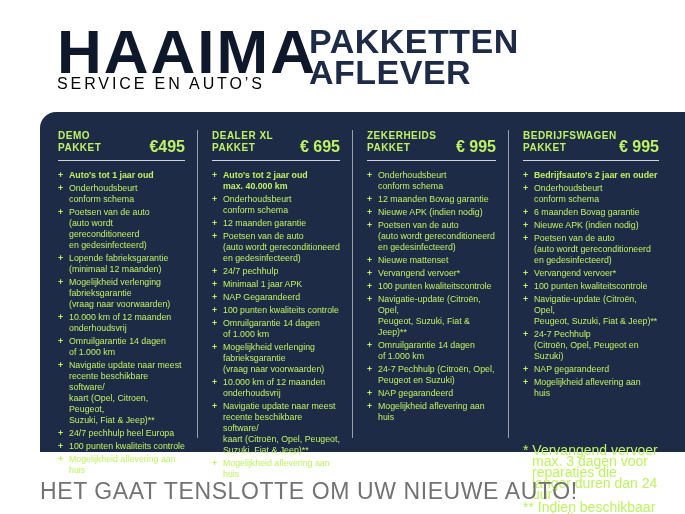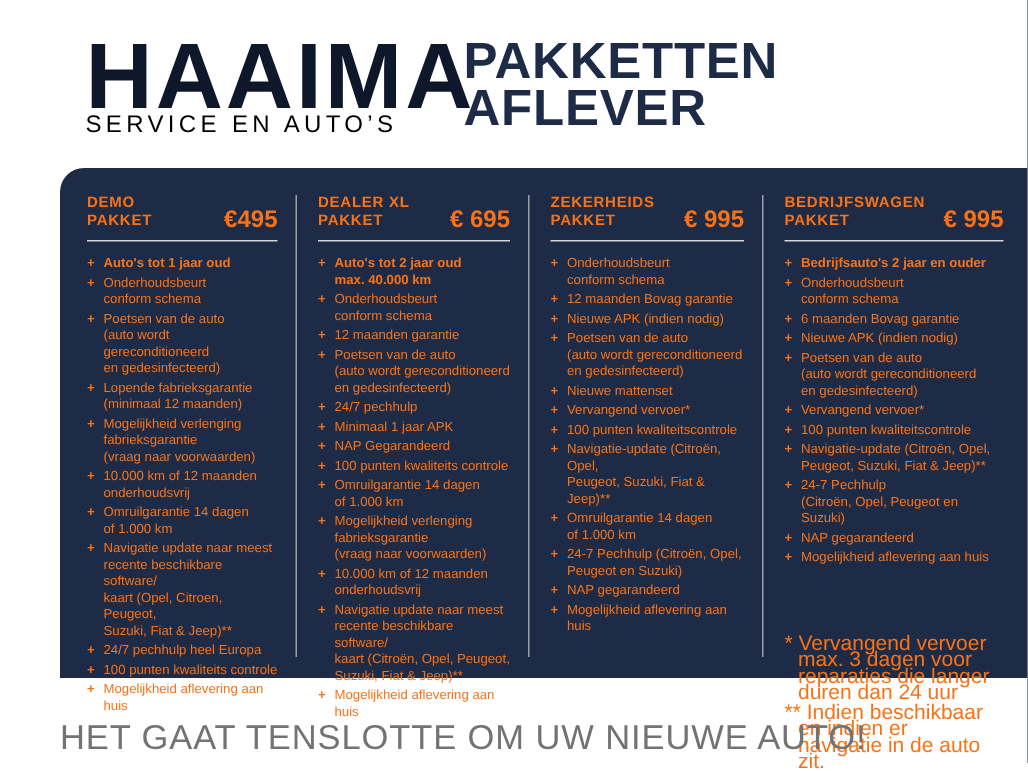--- a/index.html
+++ b/index.html
@@ -30,27 +30,27 @@
   }
 
   
   .panel {
     position: absolute; left: 40px; top: 112px;
     width: 645px; height: 340px;
     background: #1d2b46;
     border-radius: 16px 0 0 0;
     display: flex;
     padding: 18px 0 14px 0;
-    color: #f97316;
+    color: #bef264;
   }
   .pkg { padding: 0 12px 0 14px; }
   .pkg:nth-child(1) { width: 157px; padding-left: 18px; }
   .pkg:nth-child(2) { width: 155px; }
   .pkg:nth-child(3) { width: 156px; }
-  .pkg:nth-child(4) { width: 177px; padding-right: 16px; }
+  .pkg:nth-child(4) { width: 177px; padding-right: 26px; }
   .pkg + .pkg { border-left: 1px solid rgba(255,255,255,0.55); }
 
   .pkg-head {
     display: flex; justify-content: space-between;
     align-items: flex-end; flex-wrap: nowrap;
   }
   .pkg-title {
     font-size: 10px; font-weight: 700; letter-spacing: 0.5px;
     line-height: 11.5px; white-space: nowrap;
   }

